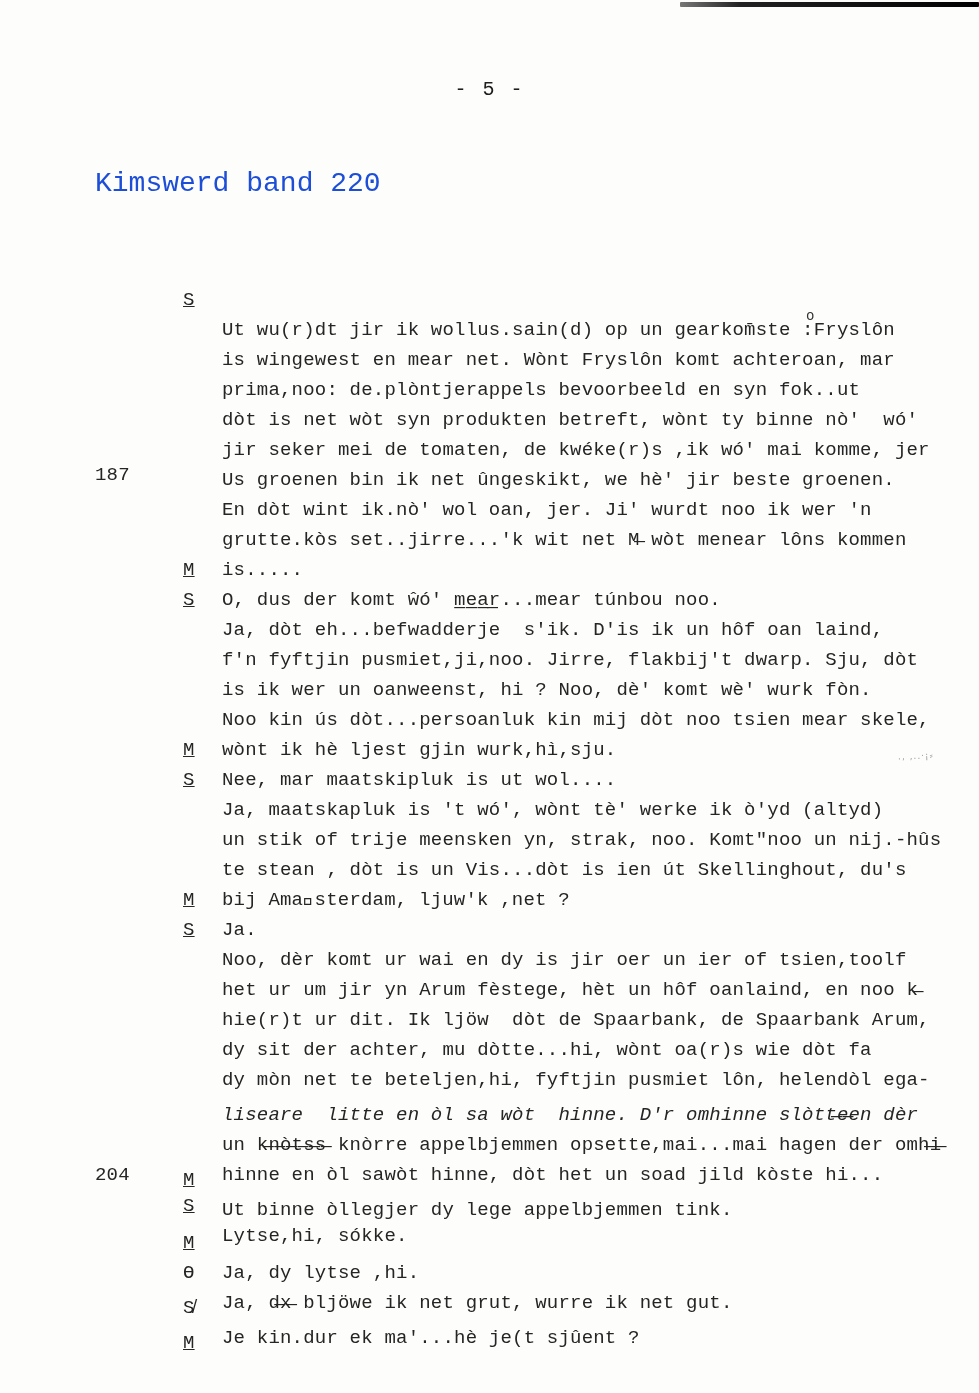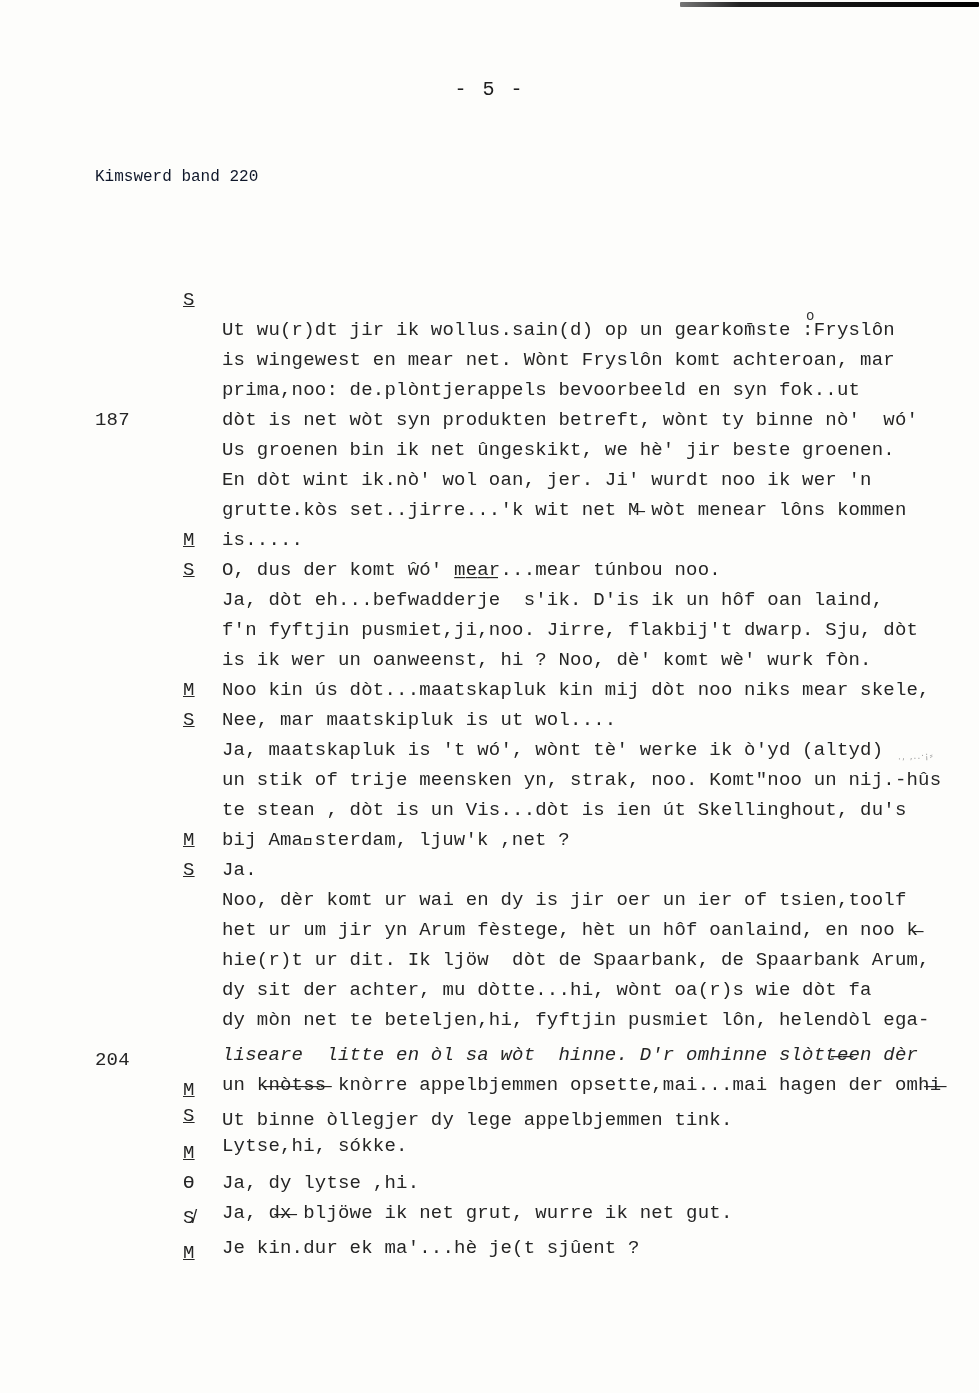--- a/index.html
+++ b/index.html
@@ -15,30 +15,30 @@
     position:absolute;top:2px;left:680px;width:299px;height:5px;
     background:linear-gradient(to right,#777 0%,#222 20%,#111 60%,#000 100%);
     border-radius:1px;
   }
   .page-number{
     position:absolute;top:78px;left:0;width:979px;
     text-align:center;font-size:20px;letter-spacing:2px;color:#1e1e1e;
   }
   .doc-header{
     position:absolute;top:168px;left:95px;
-    font-size:16px;color:#0f172a;
+    font-size:28px;color:#1d4ed8;
   }
   .transcript{
     position:absolute;top:225px;left:0;width:979px;
   }
   .row{
     position:relative;height:30px;line-height:30px;white-space:pre;
     font-size:19px;letter-spacing:0.2px;color:#252525;
   }
-  .num{position:absolute;left:95px;}
+  .num{position:absolute;left:95px;margin-top:25px;}
   .spk{position:absolute;left:183px;text-decoration:underline;}
   .spk.noul{text-decoration:none;}
   .txt{position:absolute;left:222px;text-align:right;}
   .sub-o{
     position:absolute;top:308px;left:806px;font-size:14px;color:#333;
   }
   .smudge{
     position:absolute;top:751px;left:898px;font-size:9px;color:#555;
     opacity:.55;letter-spacing:1px;transform:rotate(-2deg);
     font-family:"DejaVu Sans",sans-serif;
@@ -72,20 +72,25 @@
     <span class="txt">prima,noo: de.plòntjerappels bevoorbeeld en syn fok..ut</span>
   </div>
 
   <div class="row">
     <span class="num"></span>
     <span class="spk"></span>
     <span class="txt">dòt is net wòt syn produkten betreft, wònt ty binne nò'  wó'</span>
   </div>
 
 
+  <div class="row">
+    <span class="num"></span>
+    <span class="spk"></span>
+    <span class="txt">jir seker mei de tomaten, de kwéke(r)s ,ik wó' mai komme, jer</span>
+  </div>
 
   <div class="row">
     <span class="num"></span>
     <span class="spk"></span>
     <span class="txt">Us groenen bin ik net ûngeskikt, we hè' jir beste groenen.</span>
   </div>
 
 
   <div class="row">
     <span class="num">187</span>
@@ -125,23 +130,28 @@
 
   <div class="row">
     <span class="num"></span>
     <span class="spk"></span>
     <span class="txt">is ik wer un oanweenst, hi ? Noo, dè' komt wè' wurk fòn.</span>
   </div>
 
   <div class="row">
     <span class="num"></span>
     <span class="spk"></span>
-    <span class="txt">Noo kin ús dòt...maatskapluk kin mij dòt noo niks mear skele,</span>
-  </div>
-
+    <span class="txt">Noo kin ús dòt...persoanluk kin mij dòt noo tsien mear skele,</span>
+  </div>
+
+  <div class="row">
+    <span class="num"></span>
+    <span class="spk"></span>
+    <span class="txt">wònt ik hè ljest gjin wurk,hì,sju.</span>
+  </div>
 
   <div class="row">
     <span class="num"></span>
     <span class="spk">M</span>
     <span class="txt">Nee, mar maatskipluk is ut wol....</span>
   </div>
 
   <div class="row">
     <span class="num"></span>
     <span class="spk">S</span>
@@ -207,20 +217,25 @@
     <span class="spk"></span>
     <span class="txt">liseare  litte en òl sa wòt  hinne. D'r omhinne slòtt̶e̶en dèr</span>
   </div>
 
   <div class="row">
     <span class="num"></span>
     <span class="spk"></span>
     <span class="txt">un k̶n̶ò̶t̶s̶s̶ knòrre appelbjemmen opsette,mai...mai hagen der omh̶i̶</span>
   </div>
 
+  <div class="row">
+    <span class="num"></span>
+    <span class="spk"></span>
+    <span class="txt">hinne en òl sawòt hinne, dòt het un soad jild kòste hi...</span>
+  </div>
 
   <div class="row" style="margin-top: 5px;">
     <span class="num">204</span>
     <span class="spk">M</span>
     <span class="txt">Ut binne òllegjer dy lege appelbjemmen tink.</span>
   </div>
 
   <div class="row" style="margin-top: -4px;">
     <span class="num"></span>
     <span class="spk">S</span>

